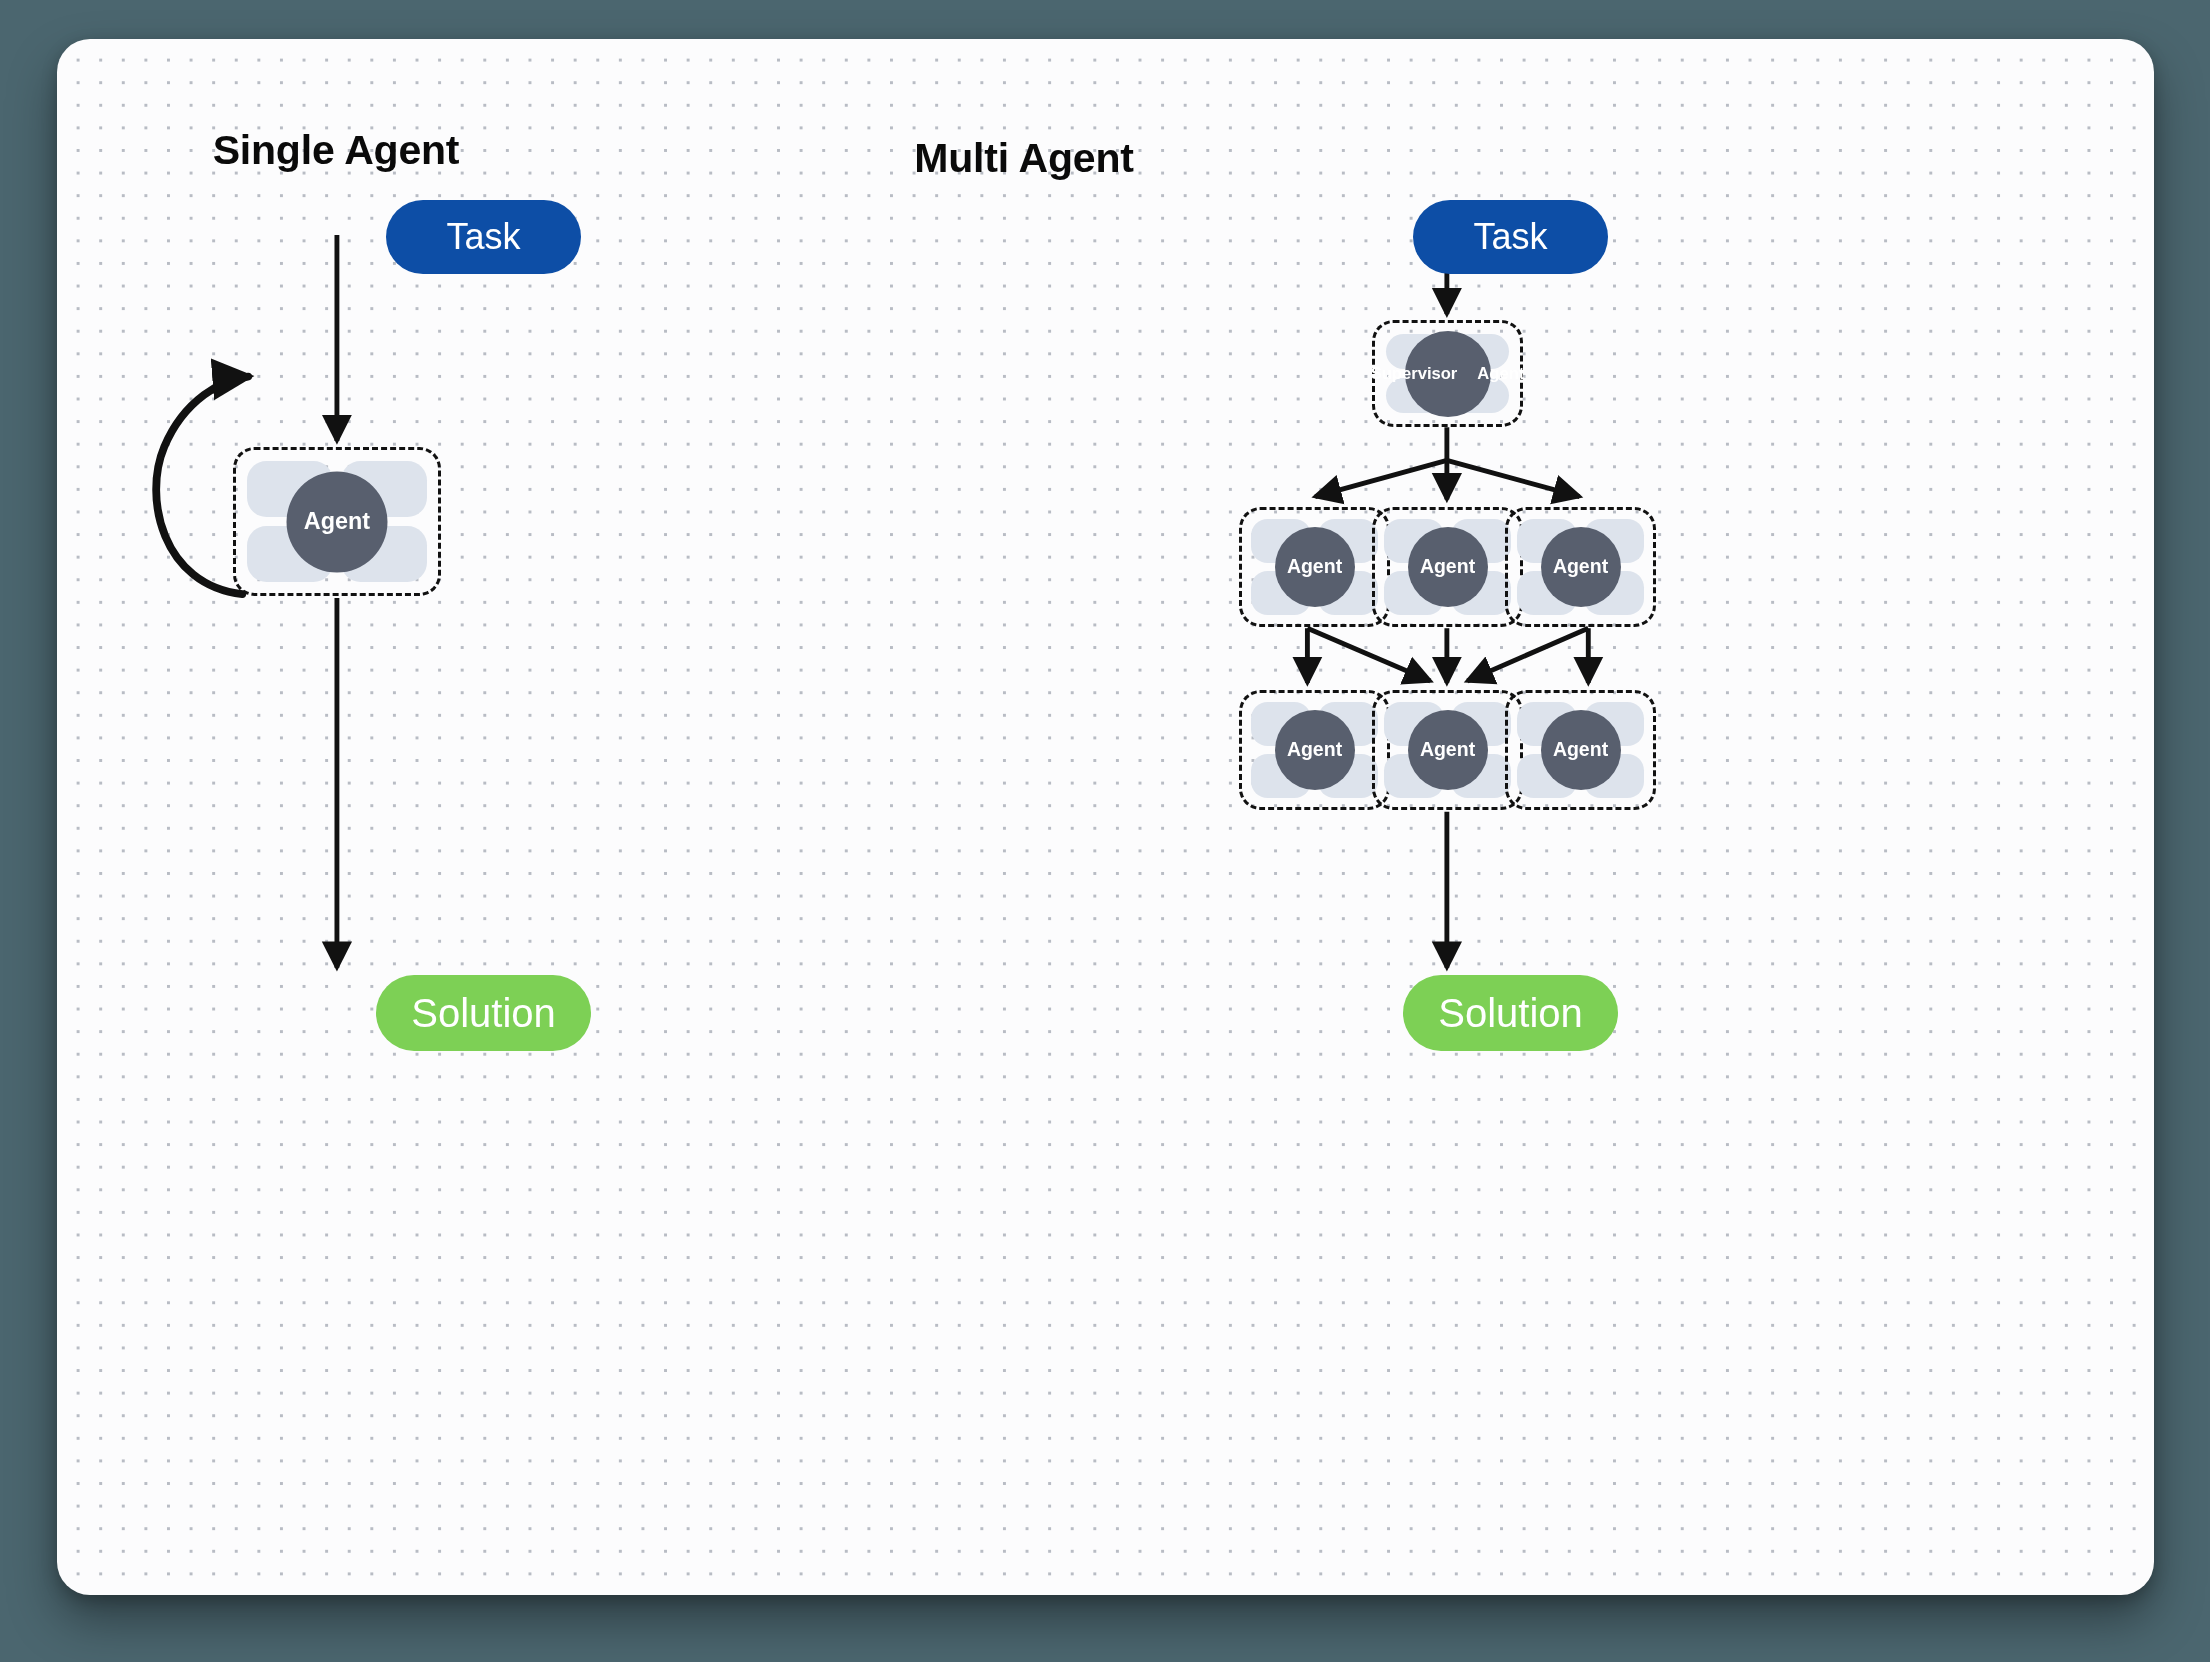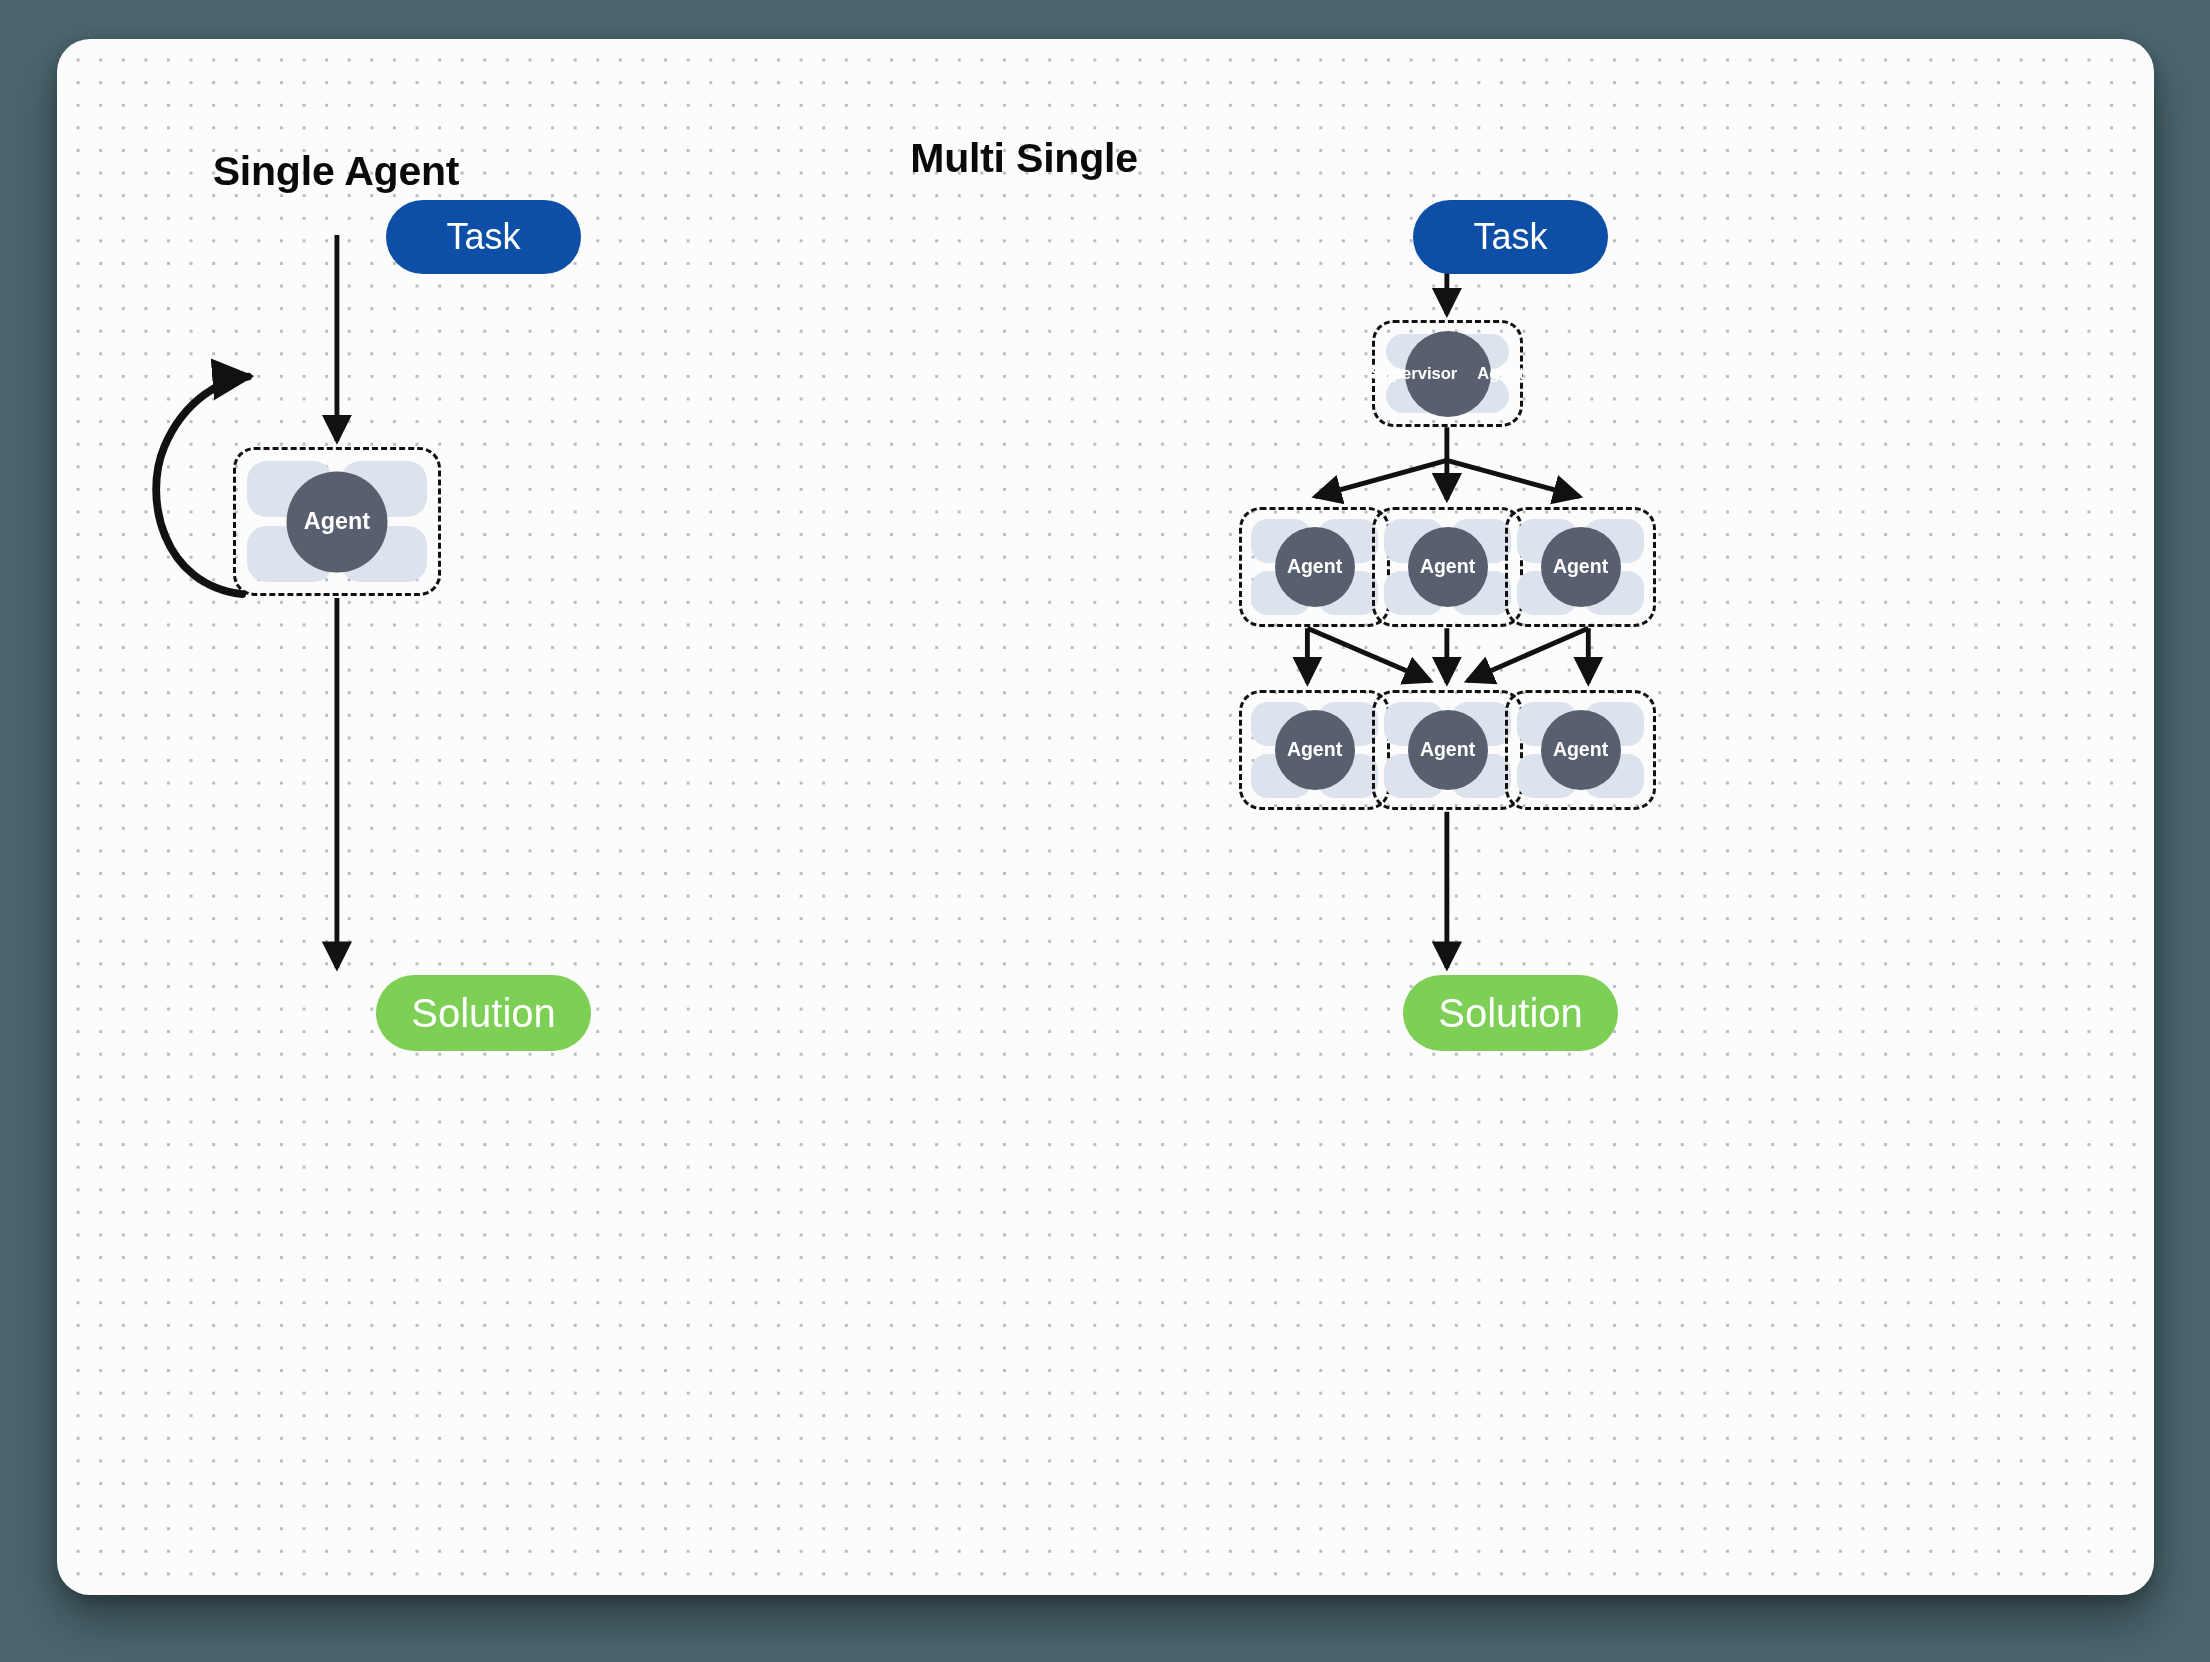--- a/index.html
+++ b/index.html
@@ -27,21 +27,21 @@
 
   .panel-title{
     position:absolute;
     font-size:41px;
     font-weight:bold;
     color:#0a0a0a;
     letter-spacing:-0.2px;
     white-space:nowrap;
     transform:translateX(-50%);
   }
-  #title-single{left:279px;top:109px;}
+  #title-single{left:279px;top:88px;}
   #title-multi{left:967px;top:96px;}
 
   
   .pill{
     position:absolute;
     display:flex;align-items:center;justify-content:center;
     color:#ffffff;
     border-radius:974px;
     white-space:nowrap;
   }
@@ -146,21 +146,21 @@
     <line x1="1425" y1="604" x2="1425" y2="660" stroke="#111111" stroke-width="5" marker-end="url(#arrowhead)"></line>
 
     <line x1="1570" y1="604" x2="1570" y2="660" stroke="#111111" stroke-width="5" marker-end="url(#arrowhead)"></line>
 
     <path d="M 1570 604 L 1446 658" fill="none" stroke="#111111" stroke-width="5" marker-end="url(#arrowhead)"></path>
 
     <line x1="1425" y1="792" x2="1425" y2="952" stroke="#111111" stroke-width="5" marker-end="url(#arrowhead)"></line>
   </svg>
 
   <div class="panel-title" id="title-single">Single Agent</div>
-  <div class="panel-title" id="title-multi">Multi Single</div>
+  <div class="panel-title" id="title-multi">Multi Agent</div>
 
   <div class="pill task" id="task-single">Task</div>
 
   <div class="agent-box" id="agent-single">
     <div class="quads">
       <div class="quad"></div>
       <div class="quad"></div>
       <div class="quad"></div>
       <div class="quad"></div>
     </div>

